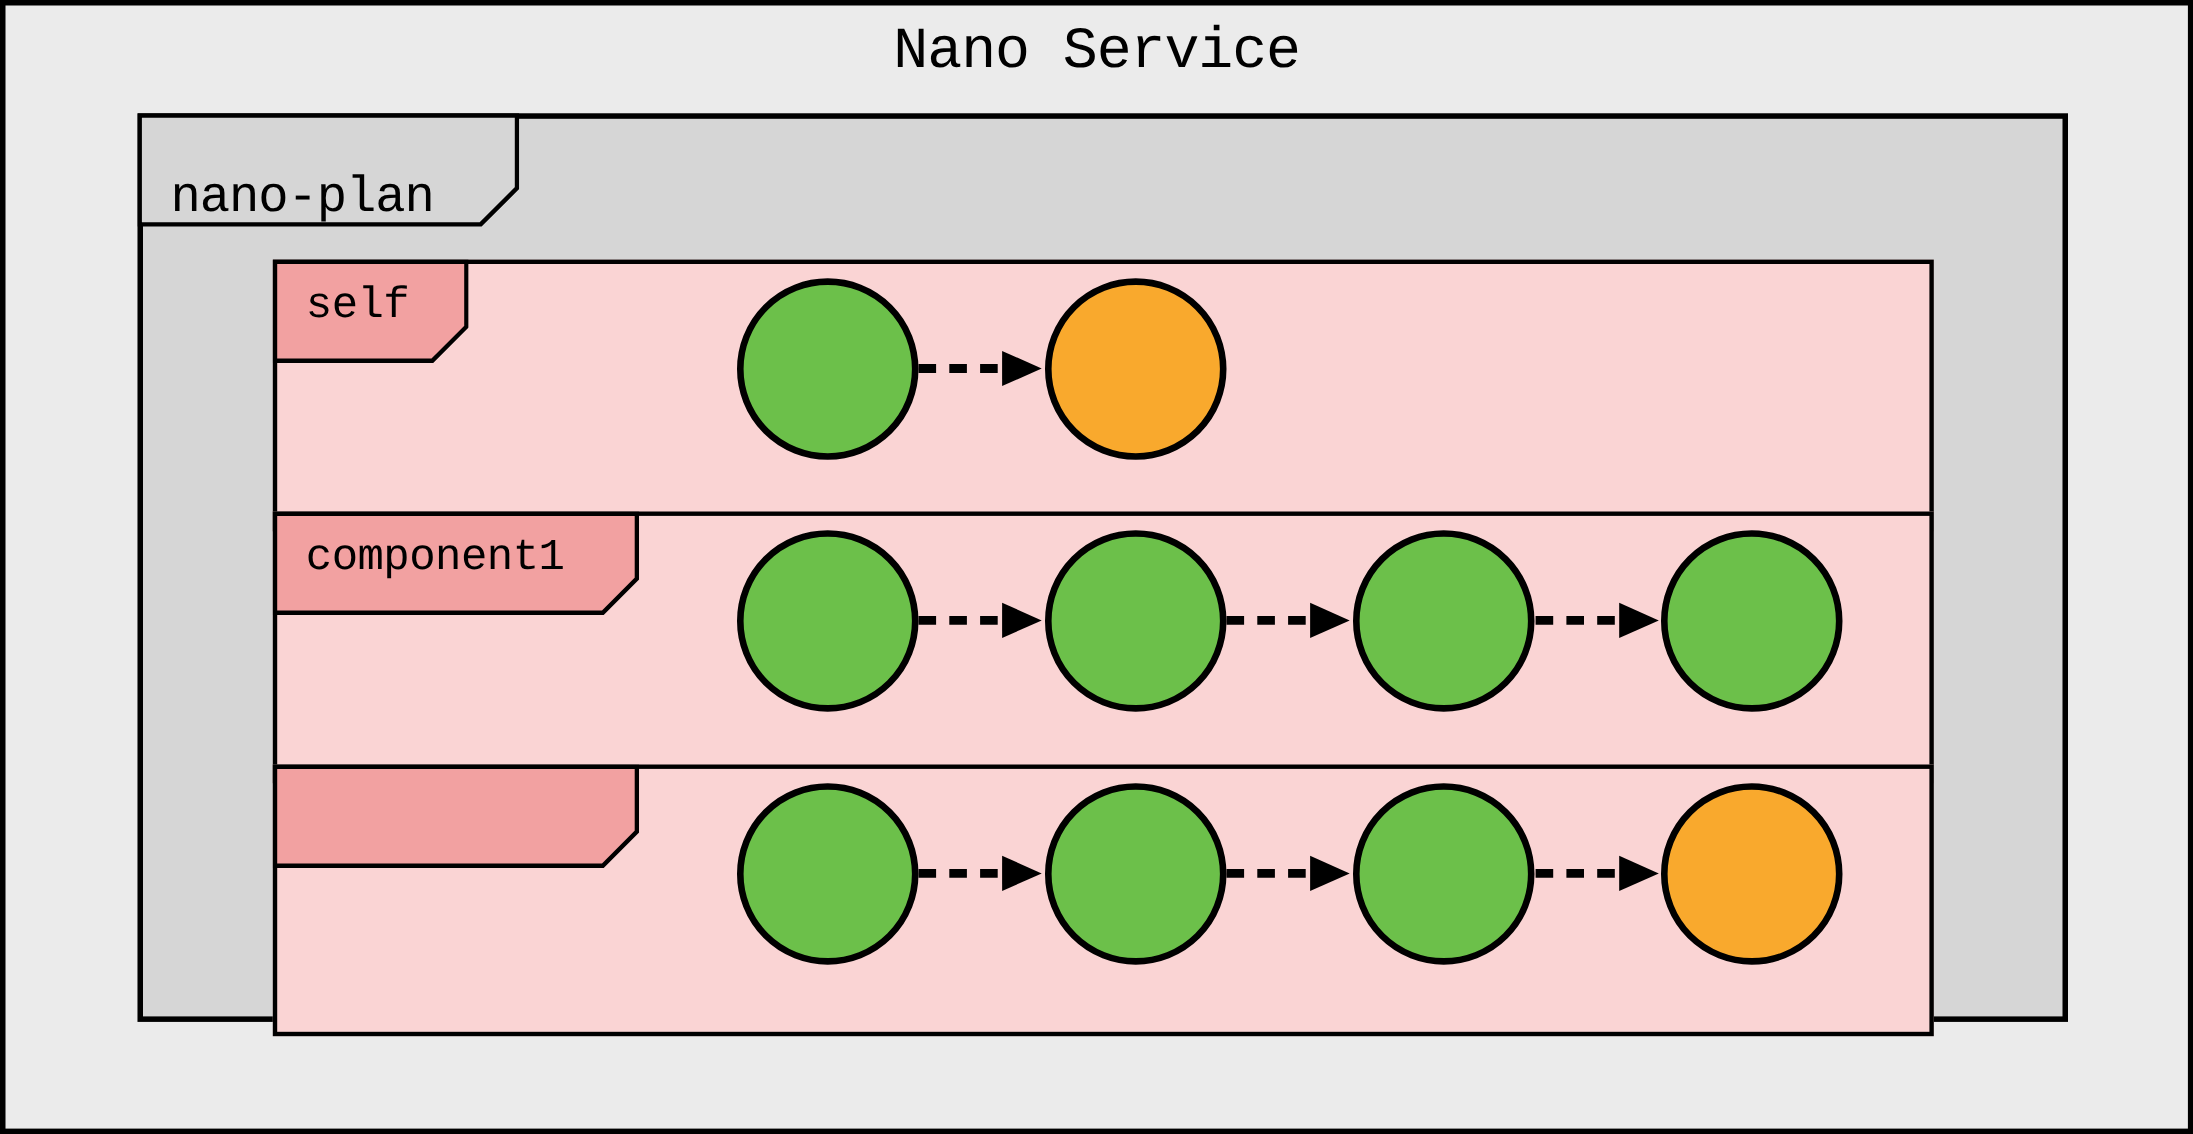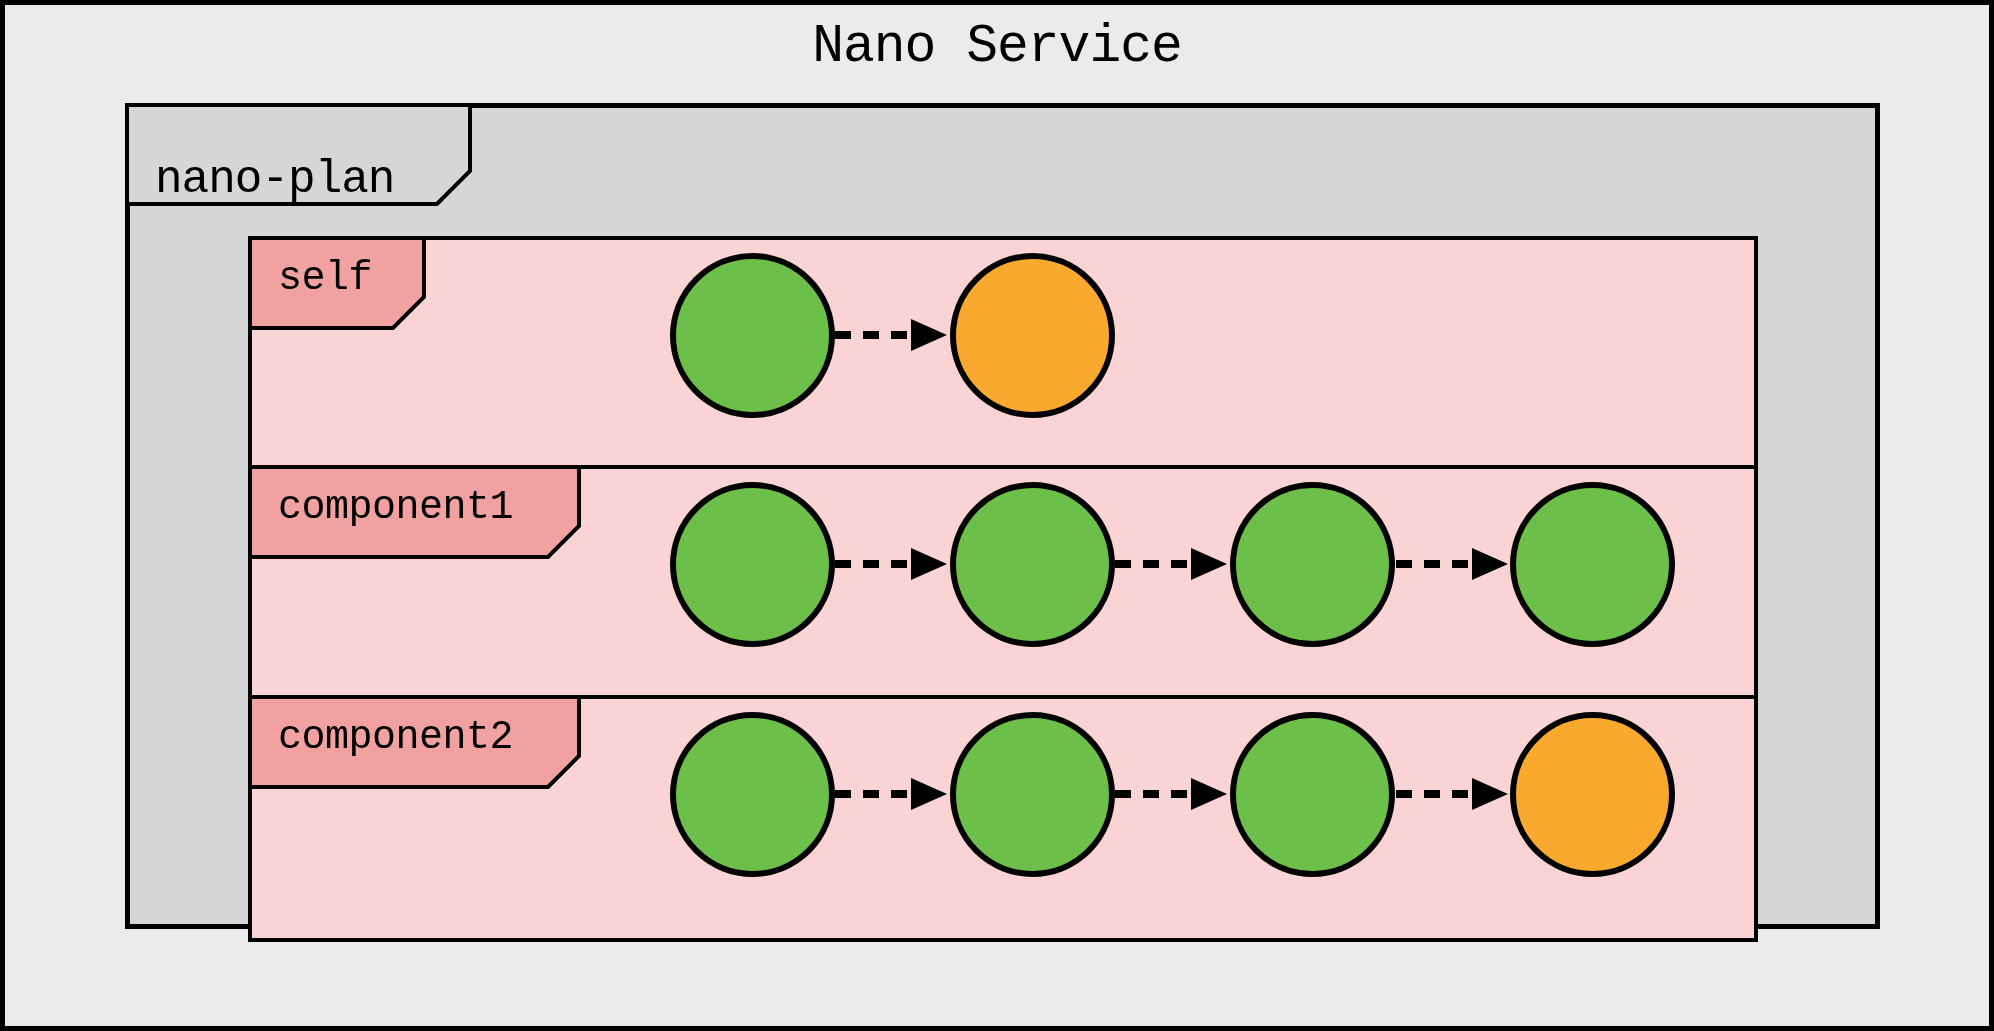--- a/index.html
+++ b/index.html
@@ -126,21 +126,20 @@
           <line x1="0" y1="20" x2="78" y2="20"></line>
           <polygon points="76,4 112,20 76,36"></polygon>
         </svg>
         <div class="node" style="left: 1258px; background: rgb(108, 192, 74);"></div>
       </div>
       <div class="lane" style="top: 690px;">
     <div class="lane-tab">
       <svg width="333" height="94">
         <polygon class="tab-poly" points="2,2 331,2 331,61 300,92 2,92"></polygon>
       </svg>
-      <span class="lane-tab-label">component2</span>
     </div>
   <div class="node" style="left: 418px; background: rgb(108, 192, 74);"></div>
         <svg class="arrow" width="114" height="40" style="left: 583px;">
           <line x1="0" y1="20" x2="78" y2="20"></line>
           <polygon points="76,4 112,20 76,36"></polygon>
         </svg>
         <div class="node" style="left: 698px; background: rgb(108, 192, 74);"></div>
         <svg class="arrow" width="114" height="40" style="left: 863px;">
           <line x1="0" y1="20" x2="78" y2="20"></line>
           <polygon points="76,4 112,20 76,36"></polygon>

